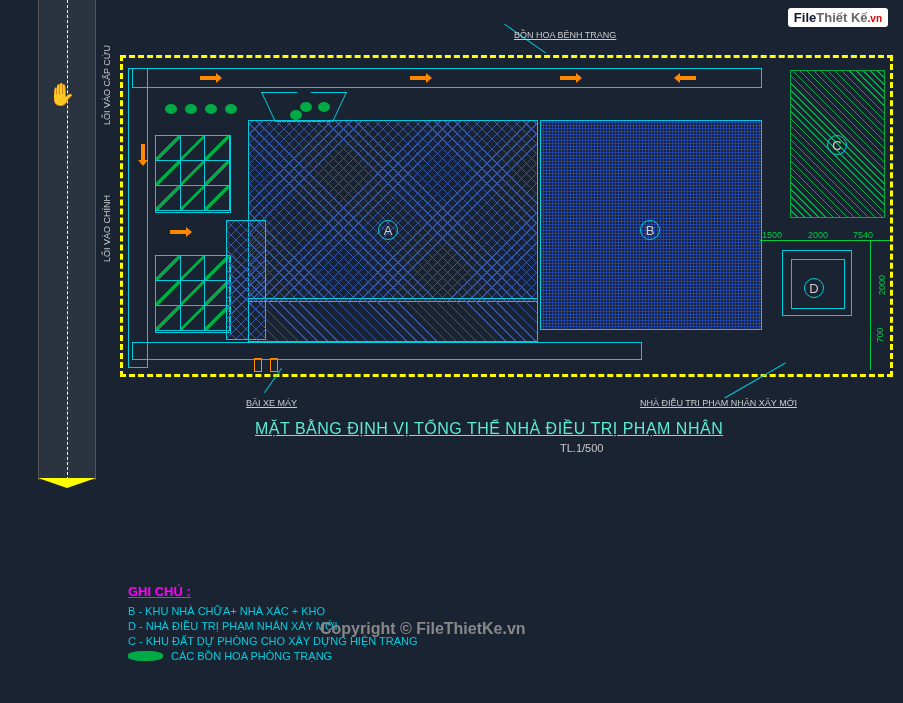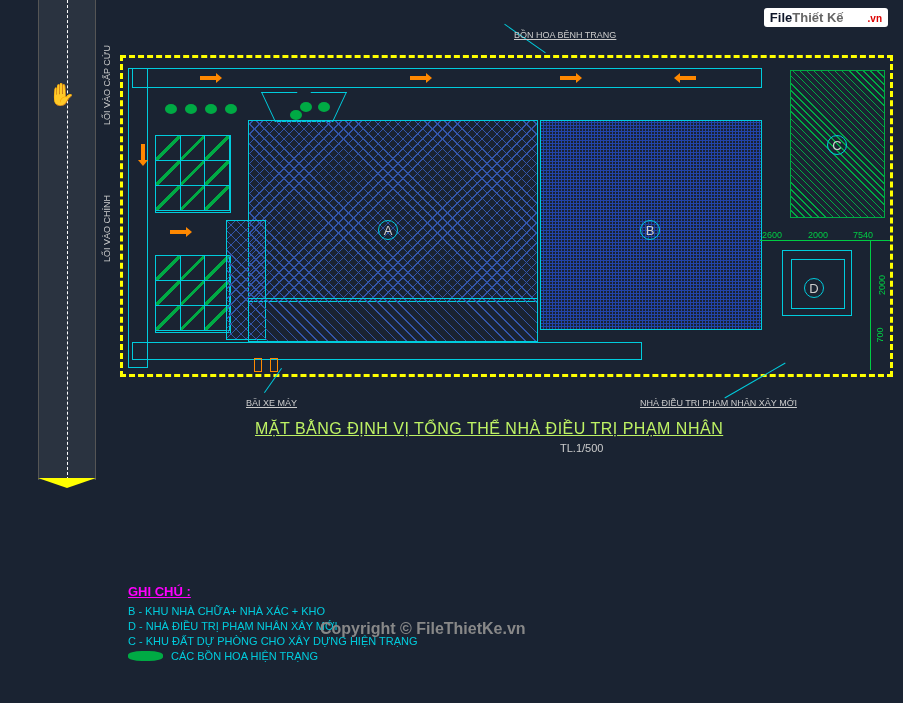--- a/index.html
+++ b/index.html
@@ -18,21 +18,21 @@
       top: 8px;
       right: 15px;
       background: #fff;
       padding: 2px 6px;
       border-radius: 3px;
       font-size: 13px;
       font-weight: bold;
     }
     .logo .file { color: #0f172a; }
     .logo .thiet { color: #666; }
-    .logo .vn { color: #d00; font-size: 10px; margin-left: 24px; }
+    .logo .vn { color: #d00; font-size: 10px; }
     
     .copyright {
       position: absolute;
       top: 620px;
       left: 320px;
       color: #888;
       font-size: 16px;
       font-weight: bold;
     }
     
@@ -306,21 +306,21 @@
     
     
     .bike1 { position: absolute; left: 254px; top: 358px; width: 8px; height: 14px; border: 1px solid #ff8800; }
     .bike2 { position: absolute; left: 270px; top: 358px; width: 8px; height: 14px; border: 1px solid #ff8800; }
     
     
     .title {
       position: absolute;
       left: 255px;
       top: 420px;
-      color: #bef264;
+      color: #5eead4;
       font-size: 16px;
       text-decoration: underline;
       letter-spacing: 0.5px;
     }
     .scale {
       position: absolute;
       left: 560px;
       top: 442px;
       color: #ccc;
       font-size: 11px;
@@ -453,21 +453,21 @@
     <div class="bldg-d-inner"></div>
   </div>
 
 <div class="zone-label zl-a">A</div>
 <div class="zone-label zl-b">B</div>
 <div class="zone-label zl-c">C</div>
 <div class="zone-label zl-d">D</div>
 
 <div class="dim-line dl1"></div>
 <div class="dim-line dl2"></div>
-<div class="dim d1">2600</div>
+<div class="dim d1">1500</div>
 <div class="dim d2">2000</div>
 <div class="dim d3">7540</div>
 <div class="dim d4">2000</div>
 <div class="dim d5">700</div>
 
 <div class="bush" style="left:165px;top:104px"></div>
 <div class="bush" style="left:185px;top:104px"></div>
 <div class="bush" style="left:205px;top:104px"></div>
 <div class="bush" style="left:225px;top:104px"></div>
 <div class="bush" style="left:300px;top:102px"></div>
@@ -488,17 +488,17 @@
 <div class="title">MẶT BẰNG ĐỊNH VỊ TỔNG THỂ NHÀ ĐIỀU TRỊ PHẠM NHÂN</div>
 <div class="scale">TL.1/500</div>
 
 <div class="legend">
   <div class="legend-title">GHI CHÚ :</div>
   <div class="legend-item">B - KHU NHÀ CHỮA+ NHÀ XÁC + KHO</div>
   <div class="legend-item">D - NHÀ ĐIỀU TRỊ PHẠM NHÂN XÂY MỚI</div>
   <div class="legend-item">C - KHU ĐẤT DỰ PHÒNG CHO XÂY DỰNG HIỆN TRẠNG</div>
   <div class="legend-item">
     <span class="legend-swatch sw-bush"></span>
-    <span>CÁC BỒN HOA HIỆN TRẠNG</span>
+    <span>CÁC BỒN HOA PHÒNG TRẠNG</span>
   </div>
 </div>
 
 <div class="copyright">Copyright © FileThietKe.vn</div>
 
 </body></html>

